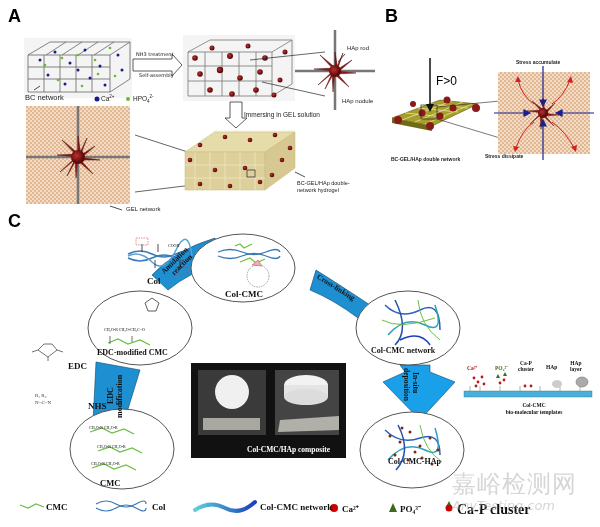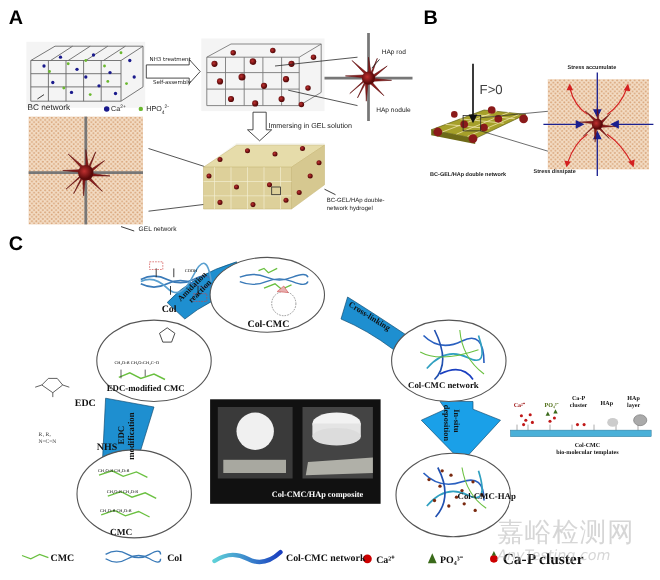--- a/index.html
+++ b/index.html
@@ -393,21 +393,21 @@
 <div class="abs" style="left:347px;top:45px;font-size:6px;color:#222;">HAp rod</div>
 <div class="abs" style="left:342px;top:98px;font-size:6px;color:#222;">HAp nodule</div>
 <div class="abs" style="left:244px;top:111px;font-size:6.5px;color:#222;">Immersing in GEL solution</div>
 <div class="abs" style="left:126px;top:206px;font-size:6px;color:#222;">GEL network</div>
 <div class="abs" style="left:297px;top:180px;font-size:5.5px;color:#222;line-height:7px;">
   <div>BC-GEL/HAp double-</div>
   <div>network hydrogel</div>
 </div>
 
 <div class="abs panel-label" style="left:385px;top:6px;">B</div>
-<div class="abs" style="left:436px;top:74px;font-size:12px;color:#404040;text-align:center;">F&gt;0</div>
+<div class="abs" style="left:436px;top:74px;font-size:12px;color:#000000;text-align:center;">F&gt;0</div>
 <div class="abs" style="left:391px;top:156px;font-size:5px;color:#222;font-weight:bold;">BC-GEL/HAp double network</div>
 <div class="abs" style="left:516px;top:59px;font-size:5px;color:#222;font-weight:bold;">Stress accumulate</div>
 <div class="abs" style="left:485px;top:153px;font-size:5px;color:#222;font-weight:bold;">Stress dissipate</div>
 
 <div class="abs panel-label" style="left:8px;top:211px;">C</div>
 <div class="abs serif-b" style="left:147px;top:276px;font-size:9px;">Col</div>
 <div class="abs" style="left:168px;top:243px;font-family:'Liberation Serif',serif;font-size:4px;">COOH</div>
 <div class="abs serif-b" style="left:225px;top:289px;font-size:9px;">Col-CMC</div>
 <div class="abs serif-b" style="left:160px;top:270px;font-size:7.5px;color:#111;transform:rotate(-45deg);transform-origin:left top;line-height:8px;">
   <div>Amidation</div>
@@ -429,21 +429,21 @@
 </div>
 <div class="abs" style="left:89px;top:425px;font-family:'Liberation Serif',serif;font-size:4px;">CH₂O-R  CH₂O-R</div>
 <div class="abs" style="left:97px;top:444px;font-family:'Liberation Serif',serif;font-size:4px;">CH₂O-R  CH₂O-R</div>
 <div class="abs" style="left:91px;top:461px;font-family:'Liberation Serif',serif;font-size:4px;">CH₂O-R  CH₂O-R</div>
 <div class="abs serif-b" style="left:100px;top:478px;font-size:8.5px;">CMC</div>
 <div class="abs serif-b" style="left:222px;top:445px;font-size:7.5px;color:#fff;padding-left:25px;">Col-CMC/HAp composite</div>
 <div class="abs serif-b" style="left:420px;top:368px;font-size:7.5px;transform:rotate(90deg);transform-origin:left top;line-height:9px;">
   <div style="padding-left:4px;">In-situ</div>
   <div>deposition</div>
 </div>
-<div class="abs serif-b" style="left:388px;top:447px;font-size:8px;margin-left:28px;">Col-CMC-HAp</div>
+<div class="abs serif-b" style="left:388px;top:457px;font-size:8px;">Col-CMC-HAp</div>
 
 <div class="abs serif-b" style="left:467px;top:364px;font-size:5.5px;color:#a01818;">Ca²⁺</div>
 <div class="abs serif-b" style="left:495px;top:364px;font-size:5.5px;color:#4a6a10;">PO₄³⁻</div>
 <div class="abs serif-b" style="left:518px;top:360px;font-size:5.5px;line-height:6px;text-align:center;">
   <div>Ca-P</div>
   <div>cluster</div>
 </div>
 <div class="abs serif-b" style="left:546px;top:364px;font-size:5.5px;">HAp</div>
 <div class="abs serif-b" style="left:570px;top:360px;font-size:5.5px;line-height:6px;text-align:center;">
   <div>HAp</div>

